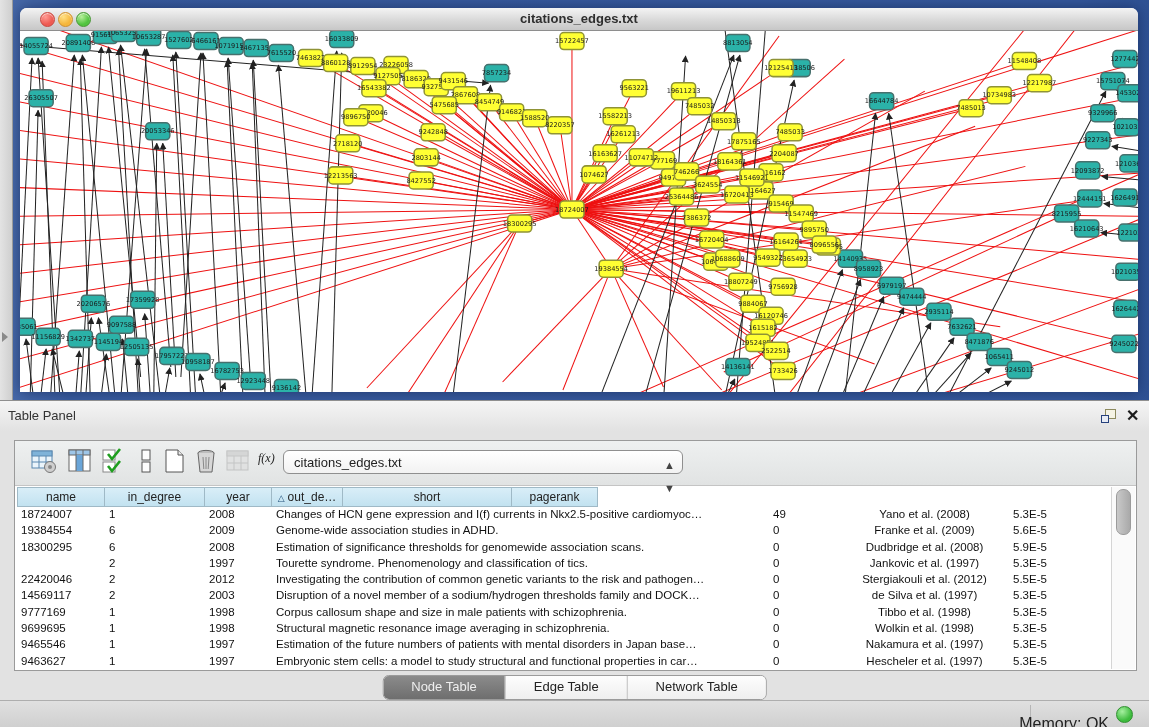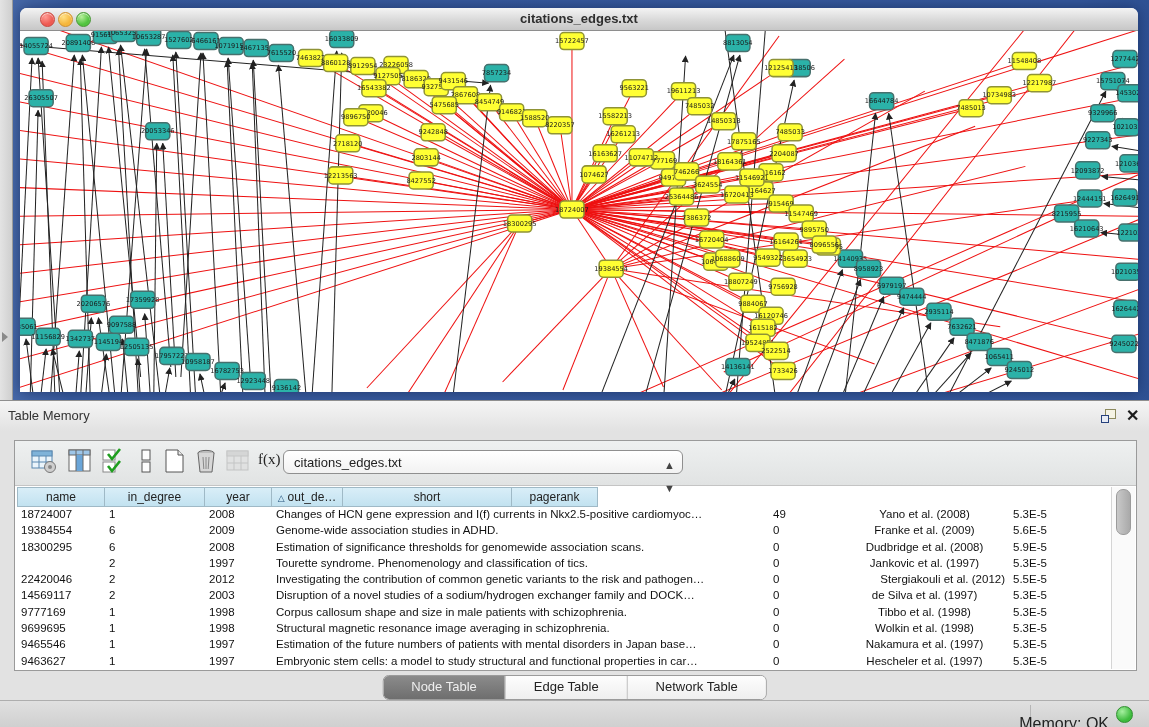--- a/index.html
+++ b/index.html
@@ -527,21 +527,21 @@
           <text x="549" y="180.2" text-anchor="middle" font-size="6.6" fill="#1a1a1a">18724007</text>
         </svg>
     </div>
   </div>
 </div>
 <div id="left-strip" class="abs">
   <div id="strip-handle" class="abs"></div>
 </div>
 
 <div id="panel-title-bar" class="abs">
-  <div id="panel-title" class="abs">Table Memory</div>
+  <div id="panel-title" class="abs">Table Panel</div>
   <div id="float-icon" class="abs">
       <span class="sq1"></span>
       <span class="sq2"></span>
     </div>
   <div id="close-x" class="abs">✕</div>
 </div>
 
 <div id="panel-body" class="abs">
   <div id="table-container" class="abs">
     <div id="toolbar" class="abs">
@@ -582,21 +582,21 @@
           <line x1="13" y1="9" x2="13" y2="21" stroke="#888"></line>
           <line x1="16" y1="9" x2="15.2" y2="21" stroke="#888"></line>
       </svg>
       <svg class="tb-icon" style="left:210px" viewBox="0 0 26 26" opacity="0.45">
         <rect x="2" y="3" width="21" height="19" fill="#d9d9d9" stroke="#999"></rect>
           <rect x="2" y="3" width="21" height="5" fill="#bcbcbc" stroke="#999"></rect>
         <line x1="9" y1="8" x2="9" y2="22" stroke="#999"></line>
           <line x1="16" y1="8" x2="16" y2="22" stroke="#999"></line>
           <line x1="2" y1="15" x2="23" y2="15" stroke="#999"></line>
       </svg>
-      <div class="tb-icon" style="left:243px;top:10px;font-size:15px;font-family:'Liberation Serif',serif;color:#222;">f(x)</div>
+      <div class="tb-icon" style="left:243px;top:10px;font-size:12px;font-style:italic;font-family:'Liberation Serif',serif;color:#222;">f(x)</div>
       <div id="combo" class="abs">
         <span>citations_edges.txt</span>
         <span class="stepper">▲<br>▼</span>
       </div>
     </div>
 
     <div id="grid" class="abs">
       <div id="grid-header">
           <div class="hcell" style="width: 88px;">name</div>
           <div class="hcell" style="width: 100px;">in_degree</div>
@@ -641,28 +641,28 @@
             <div class="cell" style="width: 71px;">0</div>
             <div class="cell c-short" style="width: 169px;">Jankovic et al. (1997)</div>
             <div class="cell" style="width: 86px;">5.3E-5</div>
           </div>
           <div class="row">
             <div class="cell" style="width: 88px;">22420046</div>
             <div class="cell" style="width: 100px;">2</div>
             <div class="cell" style="width: 67px;">2012</div>
             <div class="cell" style="width: 497px;">Investigating the contribution of common genetic variants to the risk and pathogen…</div>
             <div class="cell" style="width: 71px;">0</div>
-            <div class="cell c-short" style="width: 169px; text-align: right;">Stergiakouli et al. (2012)</div>
+            <div class="cell c-short" style="width: 169px;">Stergiakouli et al. (2012)</div>
             <div class="cell" style="width: 86px;">5.5E-5</div>
           </div>
           <div class="row">
             <div class="cell" style="width: 88px;">14569117</div>
             <div class="cell" style="width: 100px;">2</div>
             <div class="cell" style="width: 67px;">2003</div>
-            <div class="cell" style="width: 497px;">Disruption of a novel studies of a sodium/hydrogen exchanger family and DOCK…</div>
+            <div class="cell" style="width: 497px;">Disruption of a novel member of a sodium/hydrogen thresholds family and DOCK…</div>
             <div class="cell" style="width: 71px;">0</div>
             <div class="cell c-short" style="width: 169px;">de Silva et al. (1997)</div>
             <div class="cell" style="width: 86px;">5.3E-5</div>
           </div>
           <div class="row">
             <div class="cell" style="width: 88px;">9777169</div>
             <div class="cell" style="width: 100px;">1</div>
             <div class="cell" style="width: 67px;">1998</div>
             <div class="cell" style="width: 497px;">Corpus callosum shape and size in male patients with schizophrenia.</div>
             <div class="cell" style="width: 71px;">0</div>

